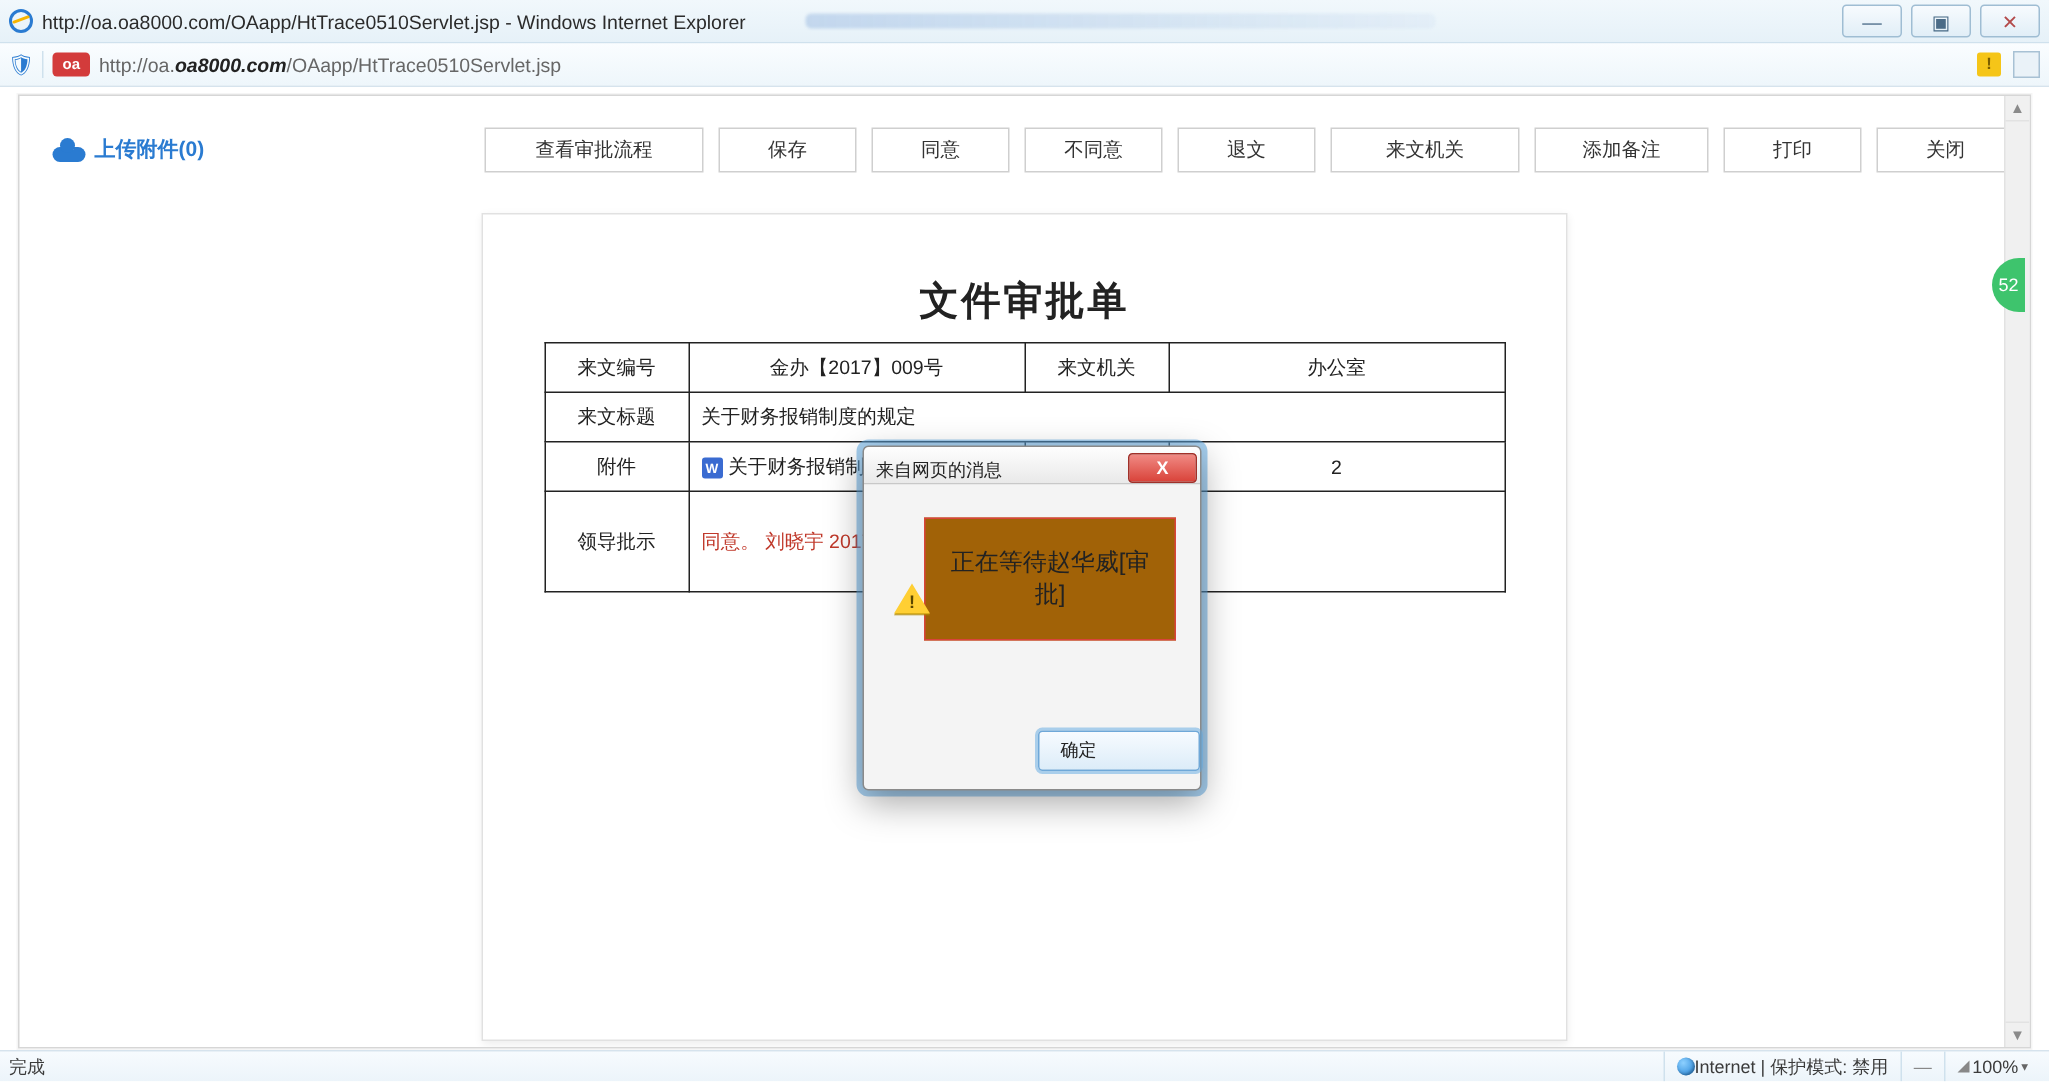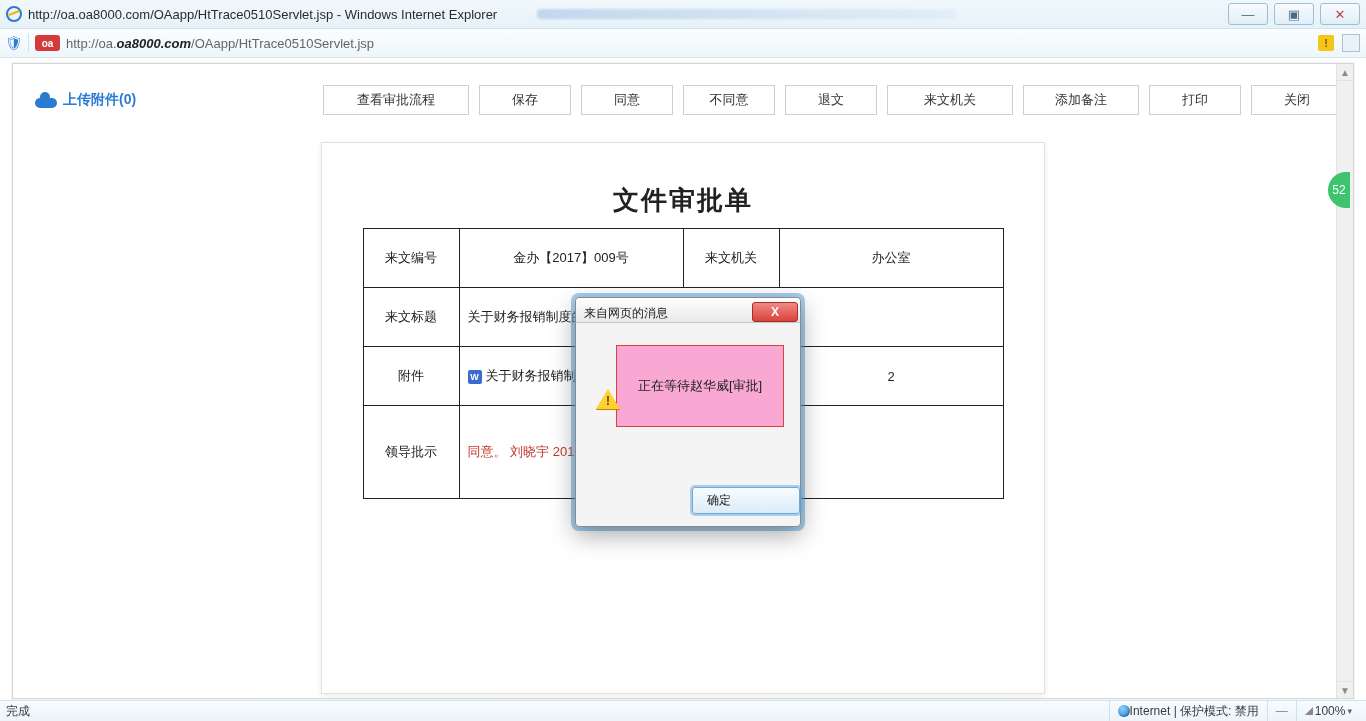--- a/index.html
+++ b/index.html
@@ -44,21 +44,21 @@
   .upload .cloud-arrow { position:absolute; left:8px; top:3px; width:0; height:0; border-left:3px solid transparent; border-right:3px solid transparent; border-bottom:5px solid #fff; }
   .tb-btn { min-width:66px; padding:5px 12px; border:1px solid #cfcfcf; background:#fff; text-align:center; font-size:13px; color:#333; }
   .tb-btn.wide { min-width:120px; }
 
   
   .paper-wrap { margin:18px auto 0 auto; width:724px; }
   .paper { background:#fff; border:1px solid #e1e1e1; box-shadow:0 2px 6px rgba(0,0,0,.08); padding:30px 40px 60px 40px; min-height:460px; }
   .paper h1 { text-align:center; font-size:26px; font-weight:600; margin:10px 0 10px 0; letter-spacing:2px; }
   .received-date { text-align:right; font-size:13px; padding-right:110px; margin:4px 0 6px 0; letter-spacing:1px; }
   table.form { border-collapse:collapse; width:640px; margin:0 auto; table-layout:fixed; }
-  table.form td { border:1px solid #222; padding:20px 8px; font-size:13px; }
+  table.form td { border:1px solid #222; padding:7px 8px; font-size:13px; }
   table.form td.lbl { width:90px; text-align:center; }
   table.form td.center { text-align:center; }
   .doc-icon { display:inline-block; width:14px; height:14px; background:#3a6bd1; border-radius:2px; position:relative; margin-right:4px; vertical-align:middle; }
   .doc-icon::after { content:"W"; position:absolute; inset:0; color:#fff; font-size:9px; font-weight:bold; text-align:center; line-height:14px; }
   .comment { color:#c0392b; }
 
   
   .side-badge { position:absolute; right:16px; top:172px; width:22px; height:36px; background:#3ec46d; border-top-left-radius:18px; border-bottom-left-radius:18px; color:#fff; display:flex; align-items:center; justify-content:center; font-size:12px; }
 
   
@@ -69,21 +69,21 @@
   .statusbar .globe { width:12px; height:12px; border-radius:50%; background:radial-gradient(circle at 35% 30%, #8dd0ff, #1e7fd4); box-shadow:inset -1px -1px 2px rgba(0,0,0,.3); }
   .statusbar .dash { color:#888; }
   .zoom-triangle { width:0; height:0; border-left:8px solid transparent; border-bottom:8px solid #888; margin-right:2px; }
 
   
   .dialog { position:absolute; left:575px; top:297px; width:224px; background:#f4f4f4; border:1px solid #8a8a8a; border-radius:4px; box-shadow:0 8px 24px rgba(0,0,0,.35), 0 0 0 4px rgba(93,167,226,.55); }
   .dialog-title { height:24px; background:linear-gradient(#fefefe,#e9e9e9); border-bottom:1px solid #c8c8c8; border-top-left-radius:4px; border-top-right-radius:4px; display:flex; align-items:flex-end; padding:0 2px 0 8px; }
   .dialog-title span { font-size:12px; }
   .dialog-title .x { margin-left:auto; width:44px; height:18px; background:linear-gradient(#f08a84,#d9433a); border:1px solid #a13029; border-radius:3px; color:#fff; display:flex; align-items:center; justify-content:center; font-size:12px; font-weight:bold; }
   .dialog-body { padding:22px 14px 12px 14px; min-height:120px; display:flex; flex-direction:column; align-items:center; }
-  .msgbox { width:150px; min-height:68px; border:1px solid #d9433a; background:#f9a8d4; display:flex; align-items:center; justify-content:center; padding:6px 8px; text-align:center; font-size:13px; margin-left:24px; }
+  .msgbox { width:150px; min-height:68px; border:1px solid #d9433a; background:#a16207; display:flex; align-items:center; justify-content:center; padding:6px 8px; text-align:center; font-size:16px; margin-left:24px; }
   .warn-icon { position:absolute; left:20px; top:66px; width:0; height:0; border-left:12px solid transparent; border-right:12px solid transparent; border-bottom:20px solid #ffcf33; filter:drop-shadow(0 1px 0 #b08900); }
   .warn-icon::after { content:"!"; position:absolute; left:-3px; top:5px; width:6px; text-align:center; font-weight:bold; color:#5a4700; font-size:12px; }
   .dialog-foot { padding:10px 0 12px 12px; display:flex; justify-content:flex-end; }
   .dlg-btn { min-width:78px; padding:4px 14px; border:1px solid #6fa8d8; border-radius:3px; background:linear-gradient(#f7fbff,#dcecf8); box-shadow:0 0 0 2px rgba(93,167,226,.5); font-size:12px; }
 </style>
 </head>
 <body>
 
 <div class="win">
 

